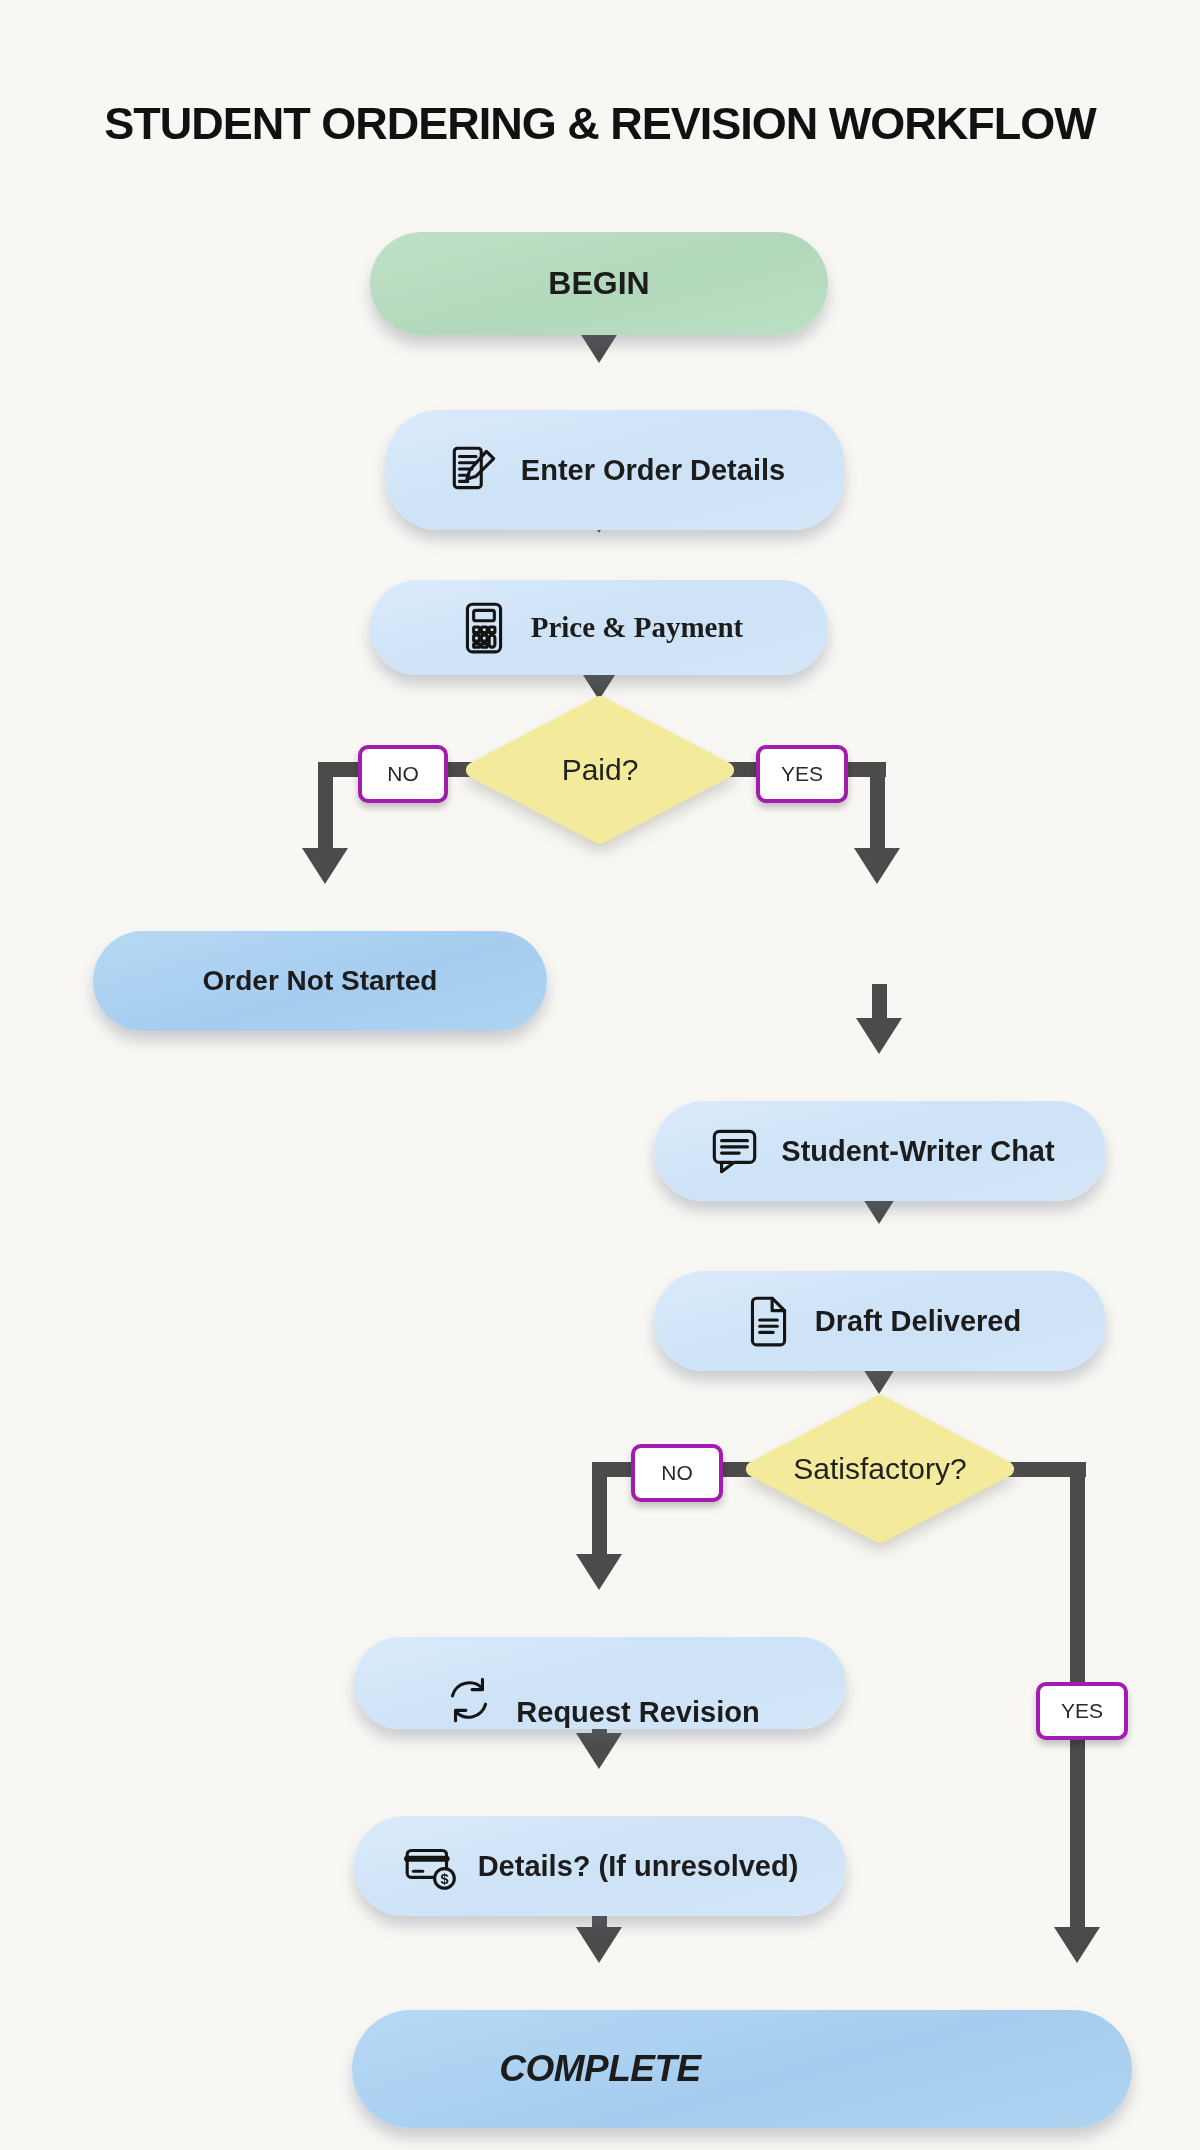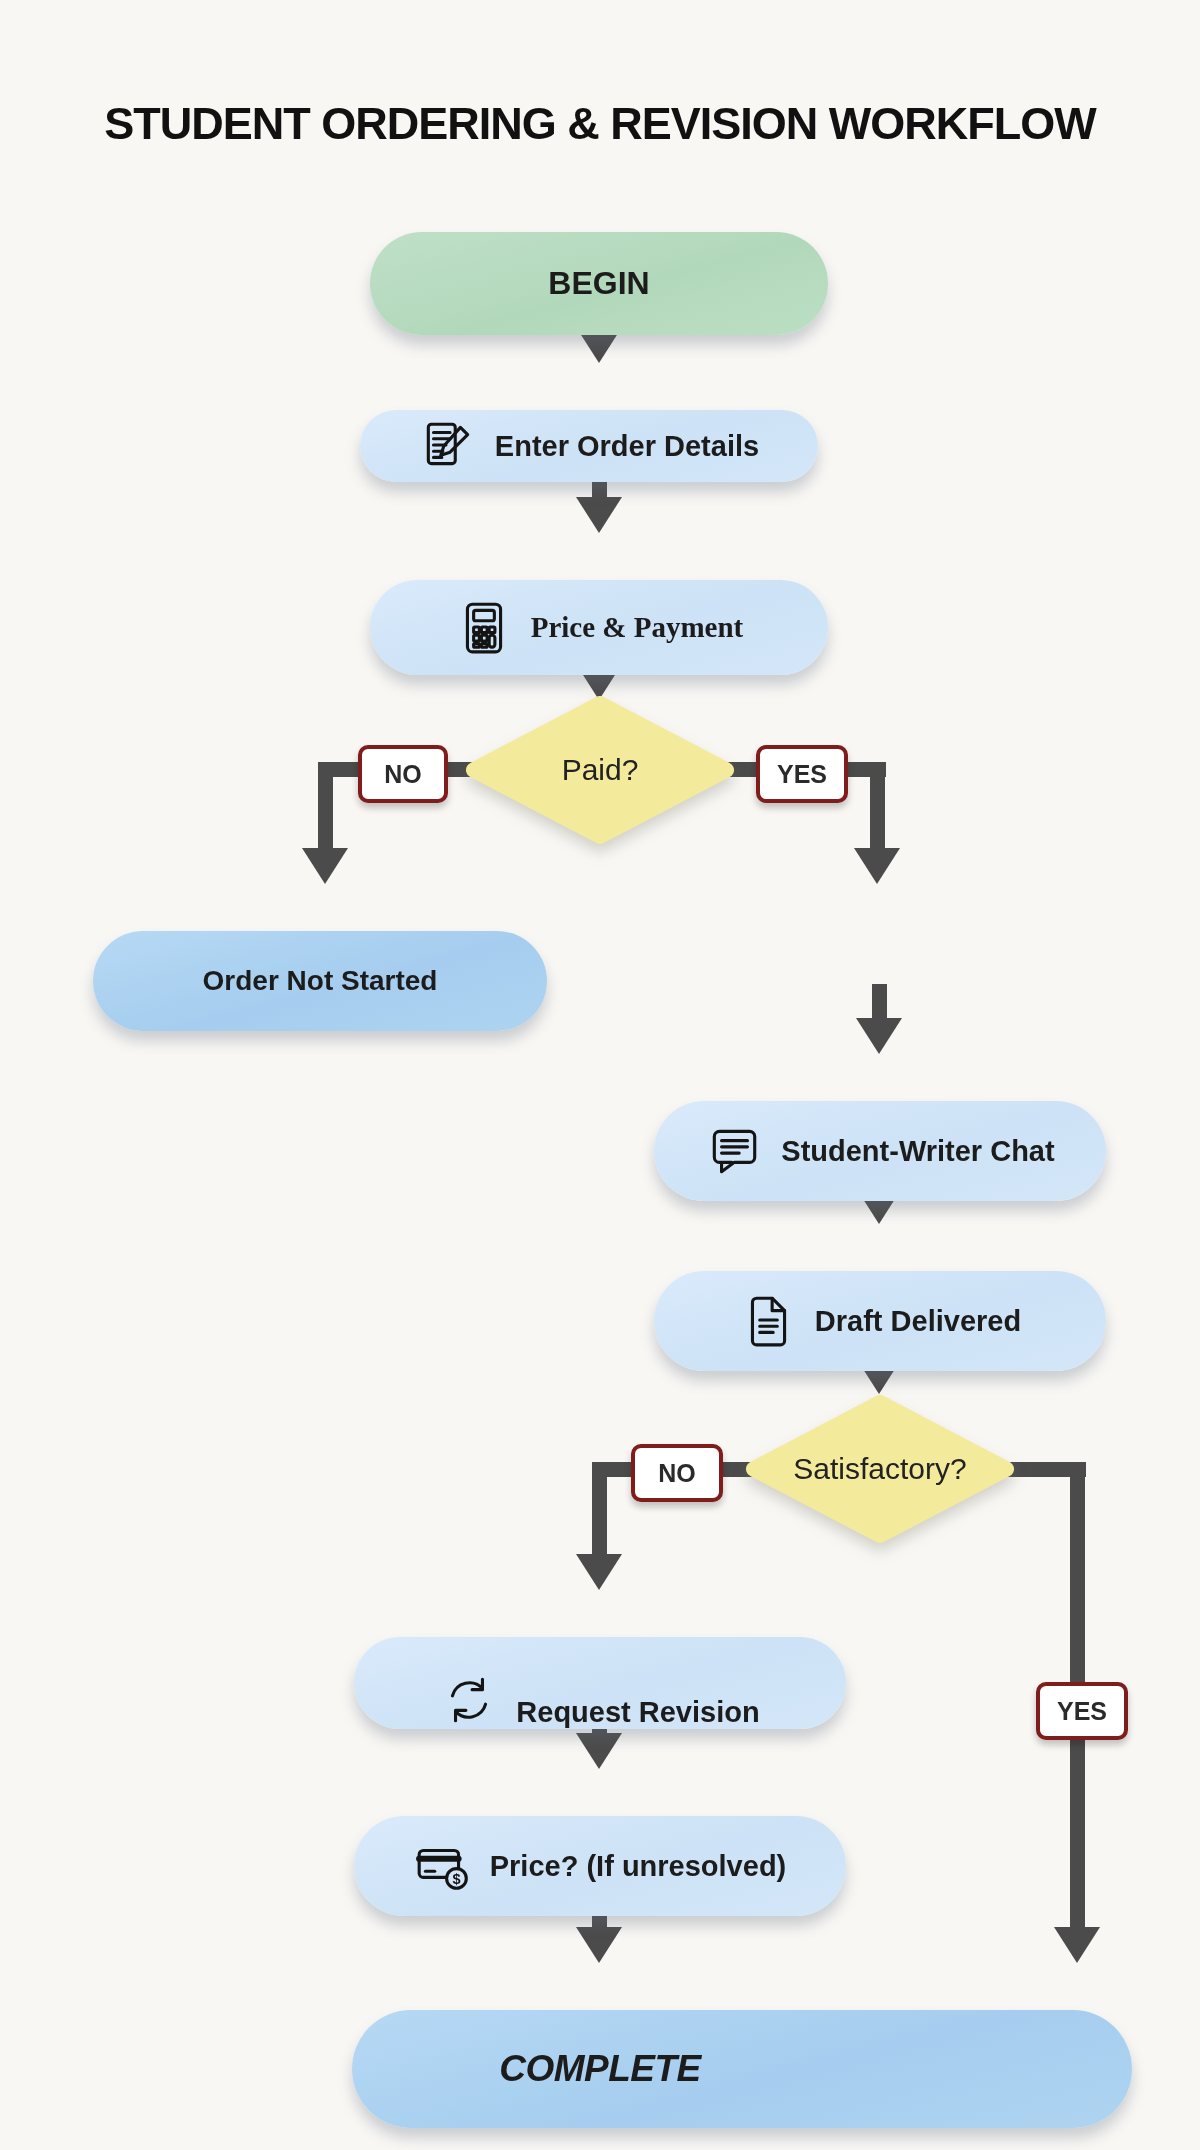--- a/index.html
+++ b/index.html
@@ -16,21 +16,21 @@
   .pill{
     position:absolute;display:flex;align-items:center;justify-content:center;gap:18px;
     border-radius:52px;box-shadow:0 10px 14px rgba(100,110,125,.30);
     font-weight:700;font-size:29px;color:#1c1c1c;z-index:2;margin-top:47px;
   }
   .pill .lbl{white-space:nowrap;}
   .green{background:linear-gradient(165deg,#bfe0c7 0%,#b2d8bb 55%,#bcdfc4 100%);}
   .blue {background:linear-gradient(165deg,#d9eafb 0%,#cde2f6 55%,#d4e7f9 100%);}
   .blue2{background:linear-gradient(165deg,#b6d9f4 0%,#a6cdef 55%,#aed4f1 100%);}
   .n-begin   {left:370px;top:185px; width:458px;height:103px;font-size:32px;}
-  .n-enter   {left:360px;top:363px; width:458px;height:72px;}
+  .n-enter   {left:386px;top:363px; width:458px;height:120px;}
   .n-price   {left:370px;top:533px; width:458px;height:95px;font-family:Liberation Serif, serif;}
   .n-order   {left:93px; top:884px; width:454px;height:100px;font-size:28px;}
   .n-writer  {left:654px;top:884px; width:452px;height:100px;}
   .n-chat    {left:654px;top:1054px;width:452px;height:100px;}
   .n-draft   {left:654px;top:1224px;width:452px;height:100px;}
   .n-rr      {left:354px;top:1590px;width:492px;height:92px;align-items:flex-end;}
   .n-refund  {left:354px;top:1769px;width:492px;height:100px;}
   .n-complete{left:352px;top:1963px;width:780px;height:118px;border-radius:59px;font-size:37px;}
   .n-complete .lbl{position:absolute;left:248px;top:50%;transform:translate(-50%,-50%);letter-spacing:-.5px;font-style:italic;}
   
@@ -39,22 +39,22 @@
          font-size:30px;font-weight:400;color:#222;text-align:center;}
   .dt-paid{left:460px;top:695px;width:280px;height:150px;}
   .dt-sat {left:745px;top:1393px;width:270px;height:152px;}
   
   .edge{position:absolute;background:#4b4b4b;z-index:1;}
   .head{position:absolute;width:0;height:0;z-index:1;
         border-left:23px solid transparent;border-right:23px solid transparent;
         border-top:36px solid #4b4b4b;}
   .tag{
     position:absolute;z-index:3;display:flex;align-items:center;justify-content:center;
-    background:#ffffff;border:4px solid #7f1d1d;border-radius:10px;
-    font-size:25px;font-weight:700;color:#2a2a2a;box-shadow:0 5px 7px rgba(0,0,0,.22);
+    background:#ffffff;border:4px solid #a21caf;border-radius:10px;
+    font-size:21px;font-weight:400;color:#2a2a2a;box-shadow:0 5px 7px rgba(0,0,0,.22);
   }
   
   .icn{display:flex;align-items:center;justify-content:center;flex:0 0 auto;}
   .icn svg{stroke:#141414;fill:none;stroke-width:3;stroke-linecap:round;stroke-linejoin:round;}
 </style>
 </head>
 <body>
 
 <div class="canvas">
 
@@ -179,20 +179,20 @@
   <div class="pill blue n-refund">
     <span class="icn">
       <svg width="58" height="58" viewBox="0 0 56 56">
         <rect x="5" y="13" width="38" height="26" rx="4"></rect>
         <path d="M5 21 h38" stroke-width="6"></path>
         <path d="M11 33 h9"></path>
         <circle cx="41" cy="40" r="9.5" fill="#d4e7f9"></circle>
         <text x="41" y="45" text-anchor="middle" font-size="14" font-weight="bold" stroke="none" fill="#141414" font-family="Liberation Sans, sans-serif">$</text>
       </svg>
     </span>
-    <span class="lbl">Price? (If unresolved)</span>
+    <span class="lbl">Details? (If unresolved)</span>
   </div>
 
   <div class="pill blue2 n-complete">
     <span class="lbl">COMPLETE</span>
   </div>
 
 </div>
 
 </body></html>

